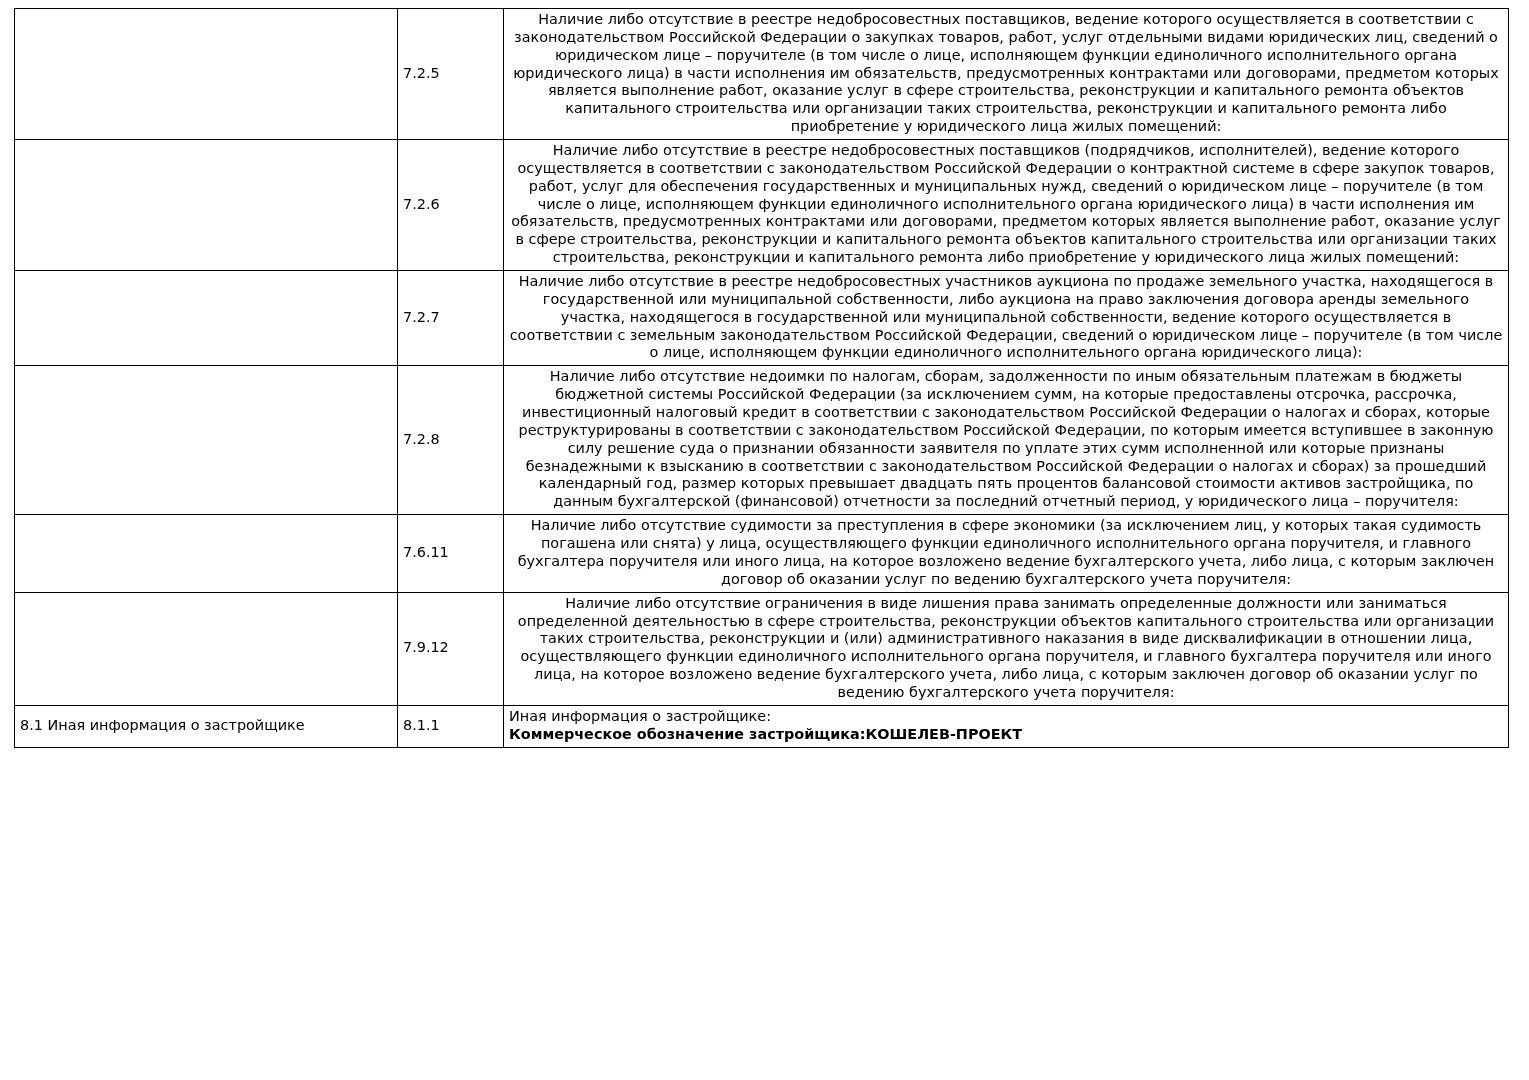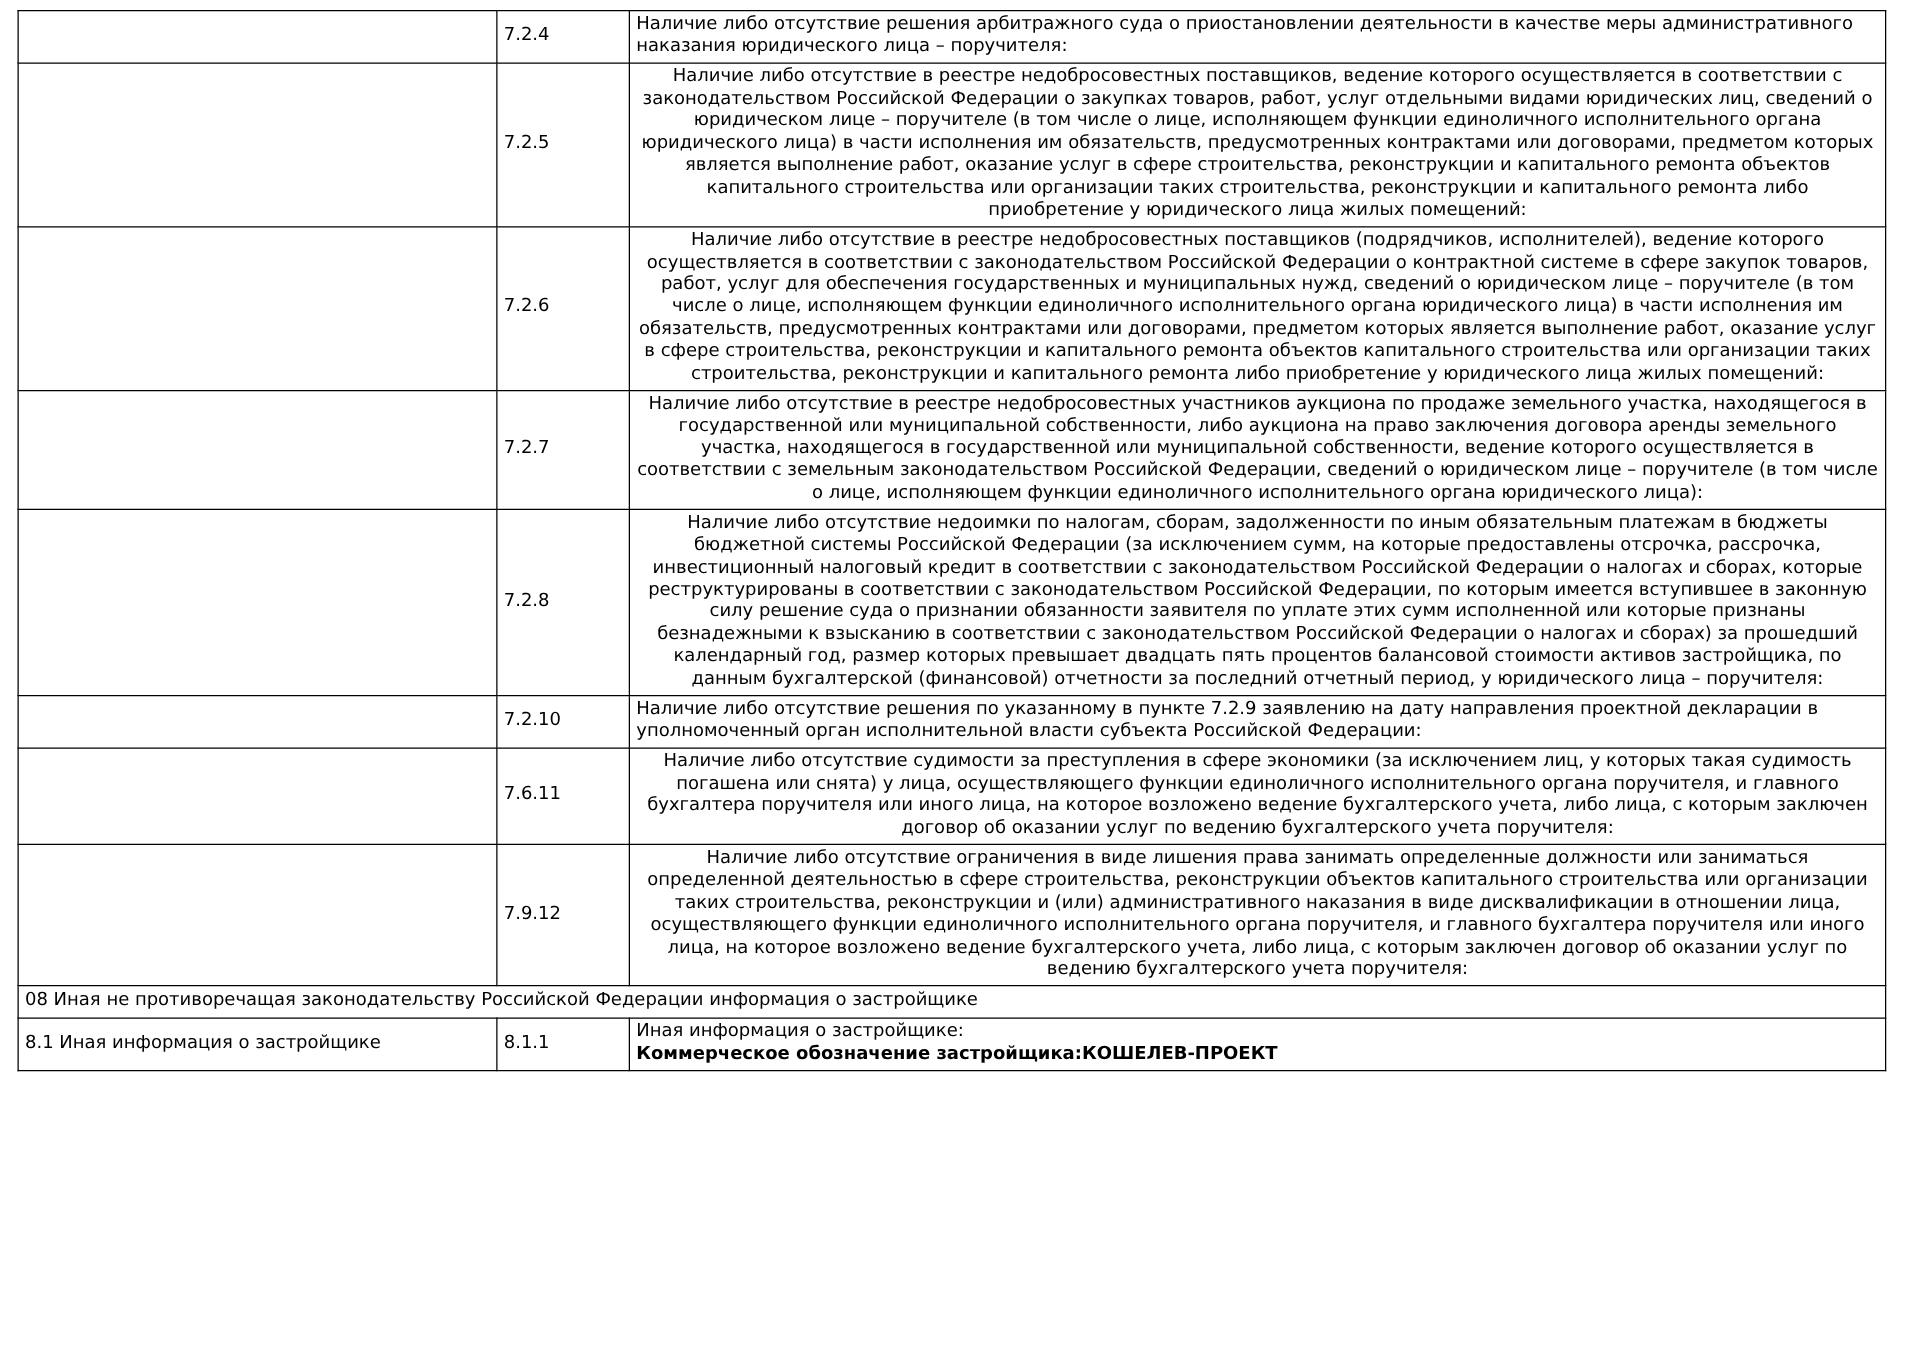--- a/index.html
+++ b/index.html
@@ -60,25 +60,20 @@
     display: block;
   }
 </style>
 </head>
 <body>
 
 <div class="page">
   <table class="doc">
     <tbody>
 
-      <tr>
-        <td class="col-name"></td>
-        <td class="col-num">7.2.4</td>
-        <td class="col-text">Наличие либо отсутствие решения арбитражного суда о приостановлении деятельности в качестве меры административного наказания юридического лица – поручителя:</td>
-      </tr>
 
       <tr>
         <td class="col-name"></td>
         <td class="col-num">7.2.5</td>
         <td class="col-text mid">Наличие либо отсутствие в реестре недобросовестных поставщиков, ведение которого осуществляется в соответствии с законодательством Российской Федерации о закупках товаров, работ, услуг отдельными видами юридических лиц, сведений о юридическом лице – поручителе (в том числе о лице, исполняющем функции единоличного исполнительного органа юридического лица) в части исполнения им обязательств, предусмотренных контрактами или договорами, предметом которых является выполнение работ, оказание услуг в сфере строительства, реконструкции и капитального ремонта объектов капитального строительства или организации таких строительства, реконструкции и капитального ремонта либо приобретение у юридического лица жилых помещений:</td>
       </tr>
 
       <tr>
         <td class="col-name"></td>
         <td class="col-num">7.2.6</td>
@@ -91,41 +86,33 @@
         <td class="col-text mid">Наличие либо отсутствие в реестре недобросовестных участников аукциона по продаже земельного участка, находящегося в государственной или муниципальной собственности, либо аукциона на право заключения договора аренды земельного участка, находящегося в государственной или муниципальной собственности, ведение которого осуществляется в соответствии с земельным законодательством Российской Федерации, сведений о юридическом лице – поручителе (в том числе о лице, исполняющем функции единоличного исполнительного органа юридического лица):</td>
       </tr>
 
       <tr>
         <td class="col-name"></td>
         <td class="col-num">7.2.8</td>
         <td class="col-text mid">Наличие либо отсутствие недоимки по налогам, сборам, задолженности по иным обязательным платежам в бюджеты бюджетной системы Российской Федерации (за исключением сумм, на которые предоставлены отсрочка, рассрочка, инвестиционный налоговый кредит в соответствии с законодательством Российской Федерации о налогах и сборах, которые реструктурированы в соответствии с законодательством Российской Федерации, по которым имеется вступившее в законную силу решение суда о признании обязанности заявителя по уплате этих сумм исполненной или которые признаны безнадежными к взысканию в соответствии с законодательством Российской Федерации о налогах и сборах) за прошедший календарный год, размер которых превышает двадцать пять процентов балансовой стоимости активов застройщика, по данным бухгалтерской (финансовой) отчетности за последний отчетный период, у юридического лица – поручителя:</td>
       </tr>
 
 
-      <tr>
-        <td class="col-name"></td>
-        <td class="col-num">7.2.10</td>
-        <td class="col-text">Наличие либо отсутствие решения по указанному в пункте 7.2.9 заявлению на дату направления проектной декларации в уполномоченный орган исполнительной власти субъекта Российской Федерации:</td>
-      </tr>
 
       <tr>
         <td class="col-name"></td>
         <td class="col-num">7.6.11</td>
         <td class="col-text mid">Наличие либо отсутствие судимости за преступления в сфере экономики (за исключением лиц, у которых такая судимость погашена или снята) у лица, осуществляющего функции единоличного исполнительного органа поручителя, и главного бухгалтера поручителя или иного лица, на которое возложено ведение бухгалтерского учета, либо лица, с которым заключен договор об оказании услуг по ведению бухгалтерского учета поручителя:</td>
       </tr>
 
       <tr>
         <td class="col-name"></td>
         <td class="col-num">7.9.12</td>
         <td class="col-text mid">Наличие либо отсутствие ограничения в виде лишения права занимать определенные должности или заниматься определенной деятельностью в сфере строительства, реконструкции объектов капитального строительства или организации таких строительства, реконструкции и (или) административного наказания в виде дисквалификации в отношении лица, осуществляющего функции единоличного исполнительного органа поручителя, и главного бухгалтера поручителя или иного лица, на которое возложено ведение бухгалтерского учета, либо лица, с которым заключен договор об оказании услуг по ведению бухгалтерского учета поручителя:</td>
       </tr>
 
-      <tr class="section">
-        <td colspan="3">08 Иная не противоречащая законодательству Российской Федерации информация о застройщике</td>
-      </tr>
 
       <tr>
         <td class="col-name">8.1 Иная информация о застройщике</td>
         <td class="col-num">8.1.1</td>
         <td class="col-text">
           <span class="nowrapline">Иная информация о застройщике:</span>
           <span class="nowrapline"><span class="bold">Коммерческое обозначение застройщика:</span><span class="bold">КОШЕЛЕВ-ПРОЕКТ</span></span>
         </td>
       </tr>
 

